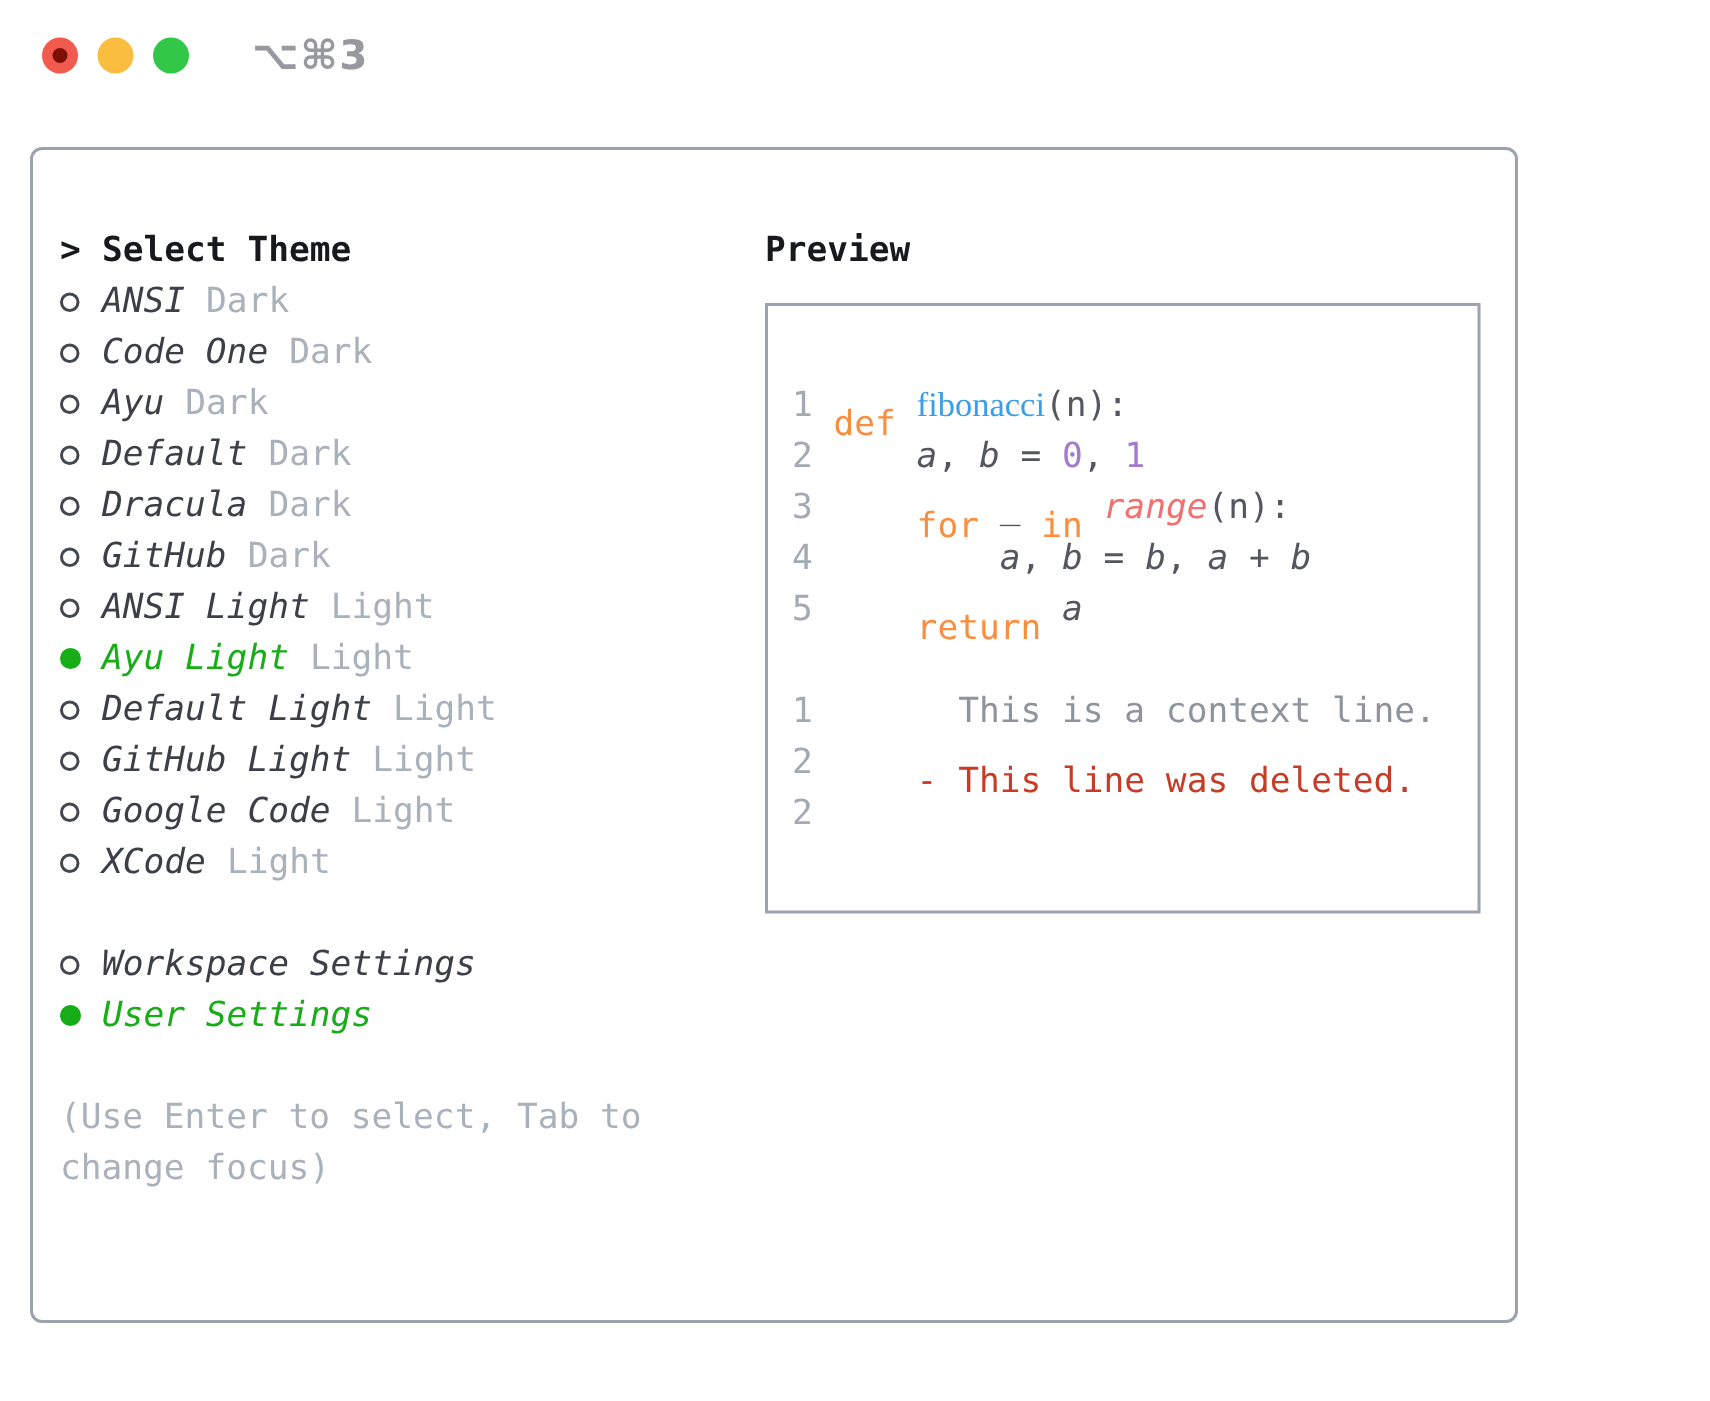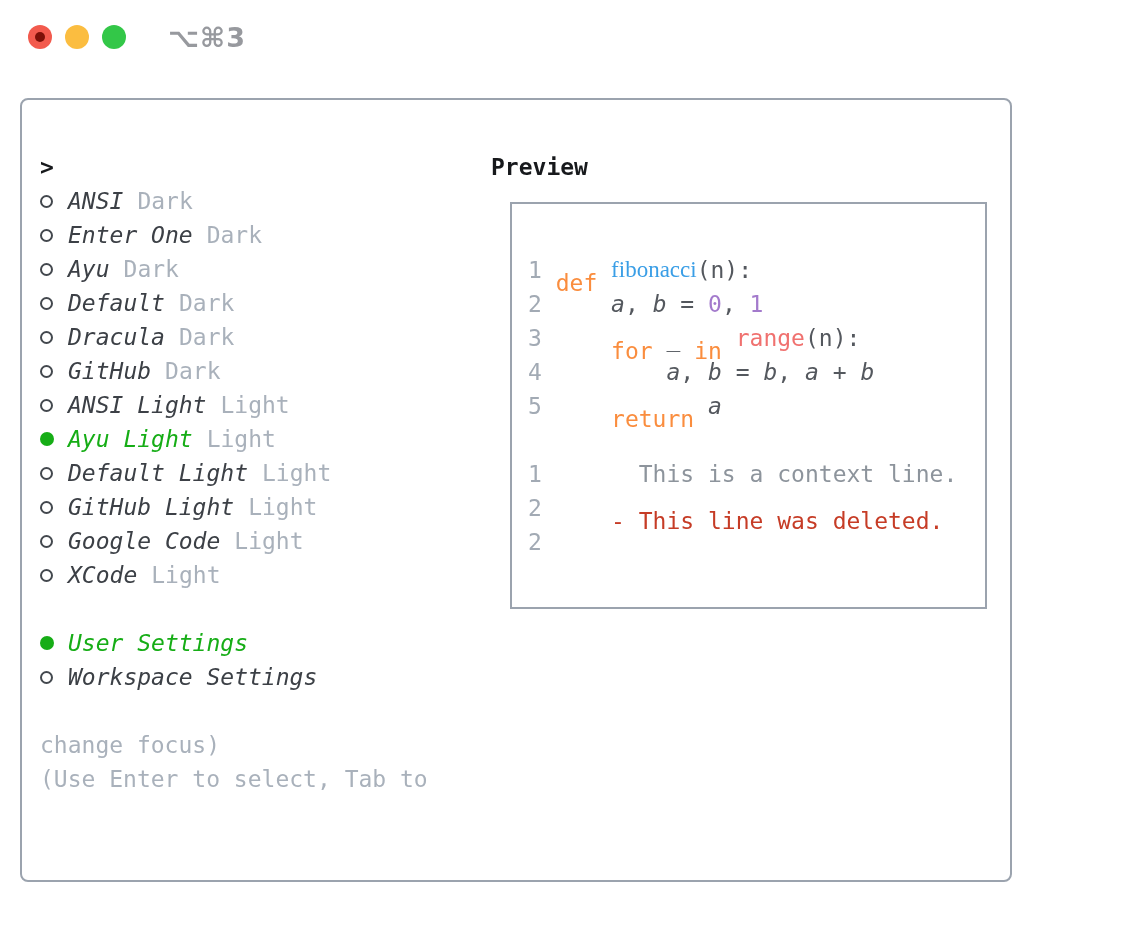--- a/index.html
+++ b/index.html
@@ -29,32 +29,32 @@
   .header-text{font-weight:bold;color:var(--ink);}
   .circle{width:13px;height:13px;box-sizing:border-box;border:2px solid #43484e;border-radius:50%;}
   .option .name{color:var(--item_ink);font-style:italic;}
   .option .variant{color:var(--muted_gray);margin-left:14px;}
   .option.selected .name{color:var(--accent_green);}
   .option.selected .circle{width:14px;height:14px;border:none;background:var(--accent_green);}
   .apply-label{color:var(--ink);}
   .hint{color:var(--muted_gray);}
 
   
-  .preview-label{position:absolute;left:469px;top:50px;height:34px;display:flex;align-items:center;
+  .preview-label{position:absolute;left:488px;top:50px;height:34px;display:flex;align-items:center;
     font-size:23px;font-weight:bold;color:var(--ink);}
   .preview-box{position:absolute;left:488px;top:102px;width:477px;height:407px;box-sizing:border-box;
     border:2px solid var(--border_gray);background:#fff;overflow:hidden;}
   .code{padding:49px 6px 0 16px;font-size:23px;}
   .code-line{display:flex;height:34px;align-items:center;white-space:pre;}
   .lineno{display:inline-block;width:2ch;flex:0 0 auto;color:var(--lineno_gray);}
   .seg-plain{color:var(--code_plain);}
   .seg-keyword{color:var(--keyword_orange);margin-top:25px;}
   .seg-function{color:var(--function_blue);font-family:Liberation Serif, serif;}
   .seg-number{color:var(--number_purple);}
-  .seg-builtin{color:var(--builtin_coral);}
+  .seg-builtin{color:var(--builtin_coral);font-style:italic;}
   .seg-variable{color:var(--code_plain);font-style:italic;}
   .seg-context{color:var(--context_gray);}
   .seg-deleted{color:var(--deleted_red);margin-top:25px;}
   .seg-added{color:var(--added_green);}
 </style>
 </head>
 <body>
 
 <div class="screen">
 
@@ -63,31 +63,32 @@
     <span class="light yellow"></span>
     <span class="light green"></span>
     <span class="win-title">⌥⌘3</span>
   </div>
 
   <div class="panel">
 
     <div class="list">
       <div class="row">
         <span class="marker caret">&gt;</span>
+        <span class="header-text">Select Theme</span>
       </div>
 
       <div id="themes">
           <div class="row option">
     <span class="marker"><span class="circle"></span></span>
     <span class="name">ANSI</span>
     <span class="variant">Dark</span>
   </div>
           <div class="row option">
     <span class="marker"><span class="circle"></span></span>
-    <span class="name">Enter One</span>
+    <span class="name">Code One</span>
     <span class="variant">Dark</span>
   </div>
           <div class="row option">
     <span class="marker"><span class="circle"></span></span>
     <span class="name">Ayu</span>
     <span class="variant">Dark</span>
   </div>
           <div class="row option">
     <span class="marker"><span class="circle"></span></span>
     <span class="name">Default</span>
@@ -132,37 +133,37 @@
     <span class="marker"><span class="circle"></span></span>
     <span class="name">XCode</span>
     <span class="variant">Light</span>
   </div>
         </div>
 
       <div class="row"></div>
 
 
       <div id="apply-options">
+          <div class="row option">
+    <span class="marker"><span class="circle"></span></span>
+    <span class="name">Workspace Settings</span>
+    
+  </div>
           <div class="row option selected">
     <span class="marker"><span class="circle"></span></span>
     <span class="name">User Settings</span>
-    
-  </div>
-          <div class="row option">
-    <span class="marker"><span class="circle"></span></span>
-    <span class="name">Workspace Settings</span>
     
   </div>
         </div>
 
       <div class="row"></div>
 
       <div id="hints">
+          <div class="row hint">(Use Enter to select, Tab to</div>
           <div class="row hint">change focus)</div>
-          <div class="row hint">(Use Enter to select, Tab to</div>
         </div>
     </div>
 
     <div class="preview-label">
       <span>Preview</span>
     </div>
 
     <div class="preview-box">
       <div class="code" id="preview-code">
           <div class="code-line"><span class="lineno">1</span><span class="seg-keyword">def</span><span class="seg-plain"> </span><span class="seg-function">fibonacci</span><span class="seg-plain">(n):</span></div>

